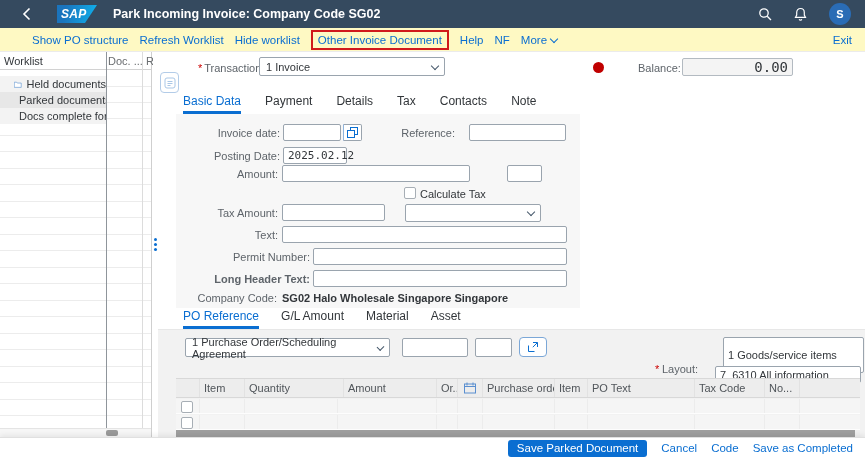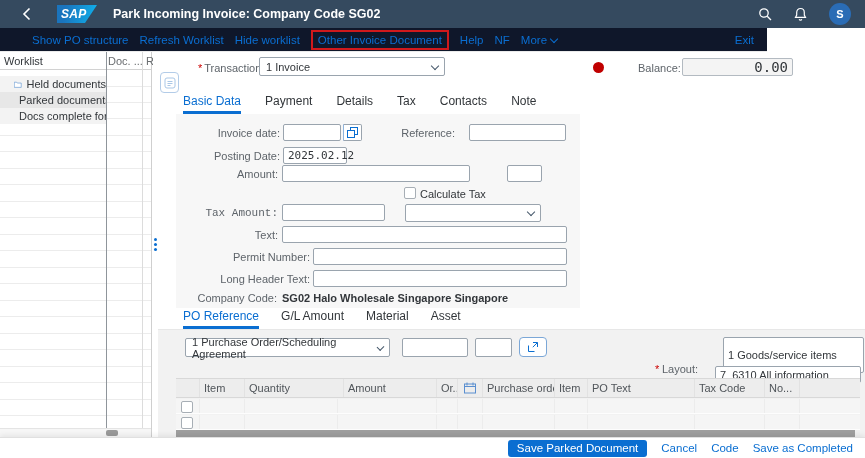--- a/index.html
+++ b/index.html
@@ -15,21 +15,21 @@
   .sap-logo{margin-left:26px;width:40px;height:18px;background:linear-gradient(100deg,#1a74bd 20%,#10aeea 95%);
     clip-path:polygon(0 0,100% 0,70% 100%,0 100%);display:flex;align-items:center;}
   .sap-logo span{color:#fff;font-weight:bold;font-size:12px;font-style:italic;padding-left:4px;letter-spacing:.3px;}
   .shell-title{margin-left:16px;color:#fff;font-size:12.5px;font-weight:bold;}
   .shell-right{margin-left:auto;display:flex;align-items:center;gap:22px;margin-right:14px;}
   .shell-icon{display:flex;align-items:center;cursor:pointer;}
   .avatar{width:22px;height:22px;border-radius:50%;background:#2a6cb5;color:#fff;display:flex;
     align-items:center;justify-content:center;font-size:11px;font-weight:bold;}
 
   
-  .toolbar{position:absolute;left:0;top:28px;width:767px;height:24px;background:#0f172a;
+  .toolbar{position:absolute;left:0;top:28px;width:865px;height:24px;background:#fef9c3;
     border-bottom:1px solid #ebebeb;display:flex;align-items:center;padding-left:32px;}
   .tlink{color:#0a6ed1;font-size:11.5px;cursor:pointer;white-space:nowrap;margin-right:11px;}
   .annotation{border:2px solid #d0191c;padding:2px 5px;margin-right:11px;}
   .annotation .tlink{margin-right:0;}
   .more-wrap{display:flex;align-items:center;gap:4px;}
   .chev{display:inline-block;width:6px;height:6px;border-right:1.5px solid #46586b;
     border-bottom:1.5px solid #46586b;transform:rotate(45deg);margin-bottom:2px;}
   .chev.blue{border-color:#0a6ed1;}
   .exit{margin-left:auto;margin-right:13px;}
 
@@ -252,33 +252,33 @@
       <div class="fp-lbl lbl" style="left:0;top:36px;width:104px;">Posting Date:</div>
       <div class="fp-field field mono" style="left:107px;top:33px;width:64px;height:17px;">2025.02.12</div>
 
       <div class="fp-lbl lbl" style="left:0;top:54px;width:102px;">Amount:</div>
       <div class="fp-field field" style="left:106px;top:51px;width:188px;height:17px;"></div>
       <div class="fp-field field" style="left:331px;top:51px;width:35px;height:17px;"></div>
 
       <div class="fp-field checkbox" style="left:228px;top:73px;"></div>
       <div class="fp-lbl" style="left:244px;top:74px;width:90px;text-align:left;color:#32363a;">Calculate Tax</div>
 
-      <div class="fp-lbl lbl" style="left:0;top:93px;width:102px;font-family:Liberation Mono, monospace;">Tax Amount:</div>
+      <div class="fp-lbl lbl" style="left:0;top:93px;width:102px;">Tax Amount:</div>
       <div class="fp-field field" style="left:106px;top:90px;width:103px;height:17px;"></div>
       <div class="fp-field combo" style="left:229px;top:90px;width:136px;height:18px;">
         <span class="chev"></span>
       </div>
 
       <div class="fp-lbl lbl" style="left:0;top:115px;width:102px;">Text:</div>
       <div class="fp-field field" style="left:106px;top:112px;width:285px;height:17px;"></div>
 
       <div class="fp-lbl lbl" style="left:0;top:137px;width:134px;">Permit Number:</div>
       <div class="fp-field field" style="left:137px;top:134px;width:254px;height:17px;"></div>
 
-      <div class="fp-lbl lbl" style="left:0;top:159px;width:134px;">Long Header Text:</div>
+      <div class="fp-lbl lbl" style="left:0;top:159px;width:134px;font-weight:bold;">Long Header Text:</div>
       <div class="fp-field field" style="left:137px;top:156px;width:254px;height:17px;"></div>
 
       <div class="fp-lbl lbl" style="left:0;top:178px;width:101px;">Company Code:</div>
       <div class="fp-lbl" style="left:106px;top:178px;width:290px;text-align:left;color:#32363a;font-weight:bold;">SG02 Halo Wholesale Singapore Singapore</div>
     </div>
 
     <div class="item-tabs">
       <span class="tab active">PO Reference</span>
       <span class="tab">G/L Amount</span>
       <span class="tab">Material</span>

